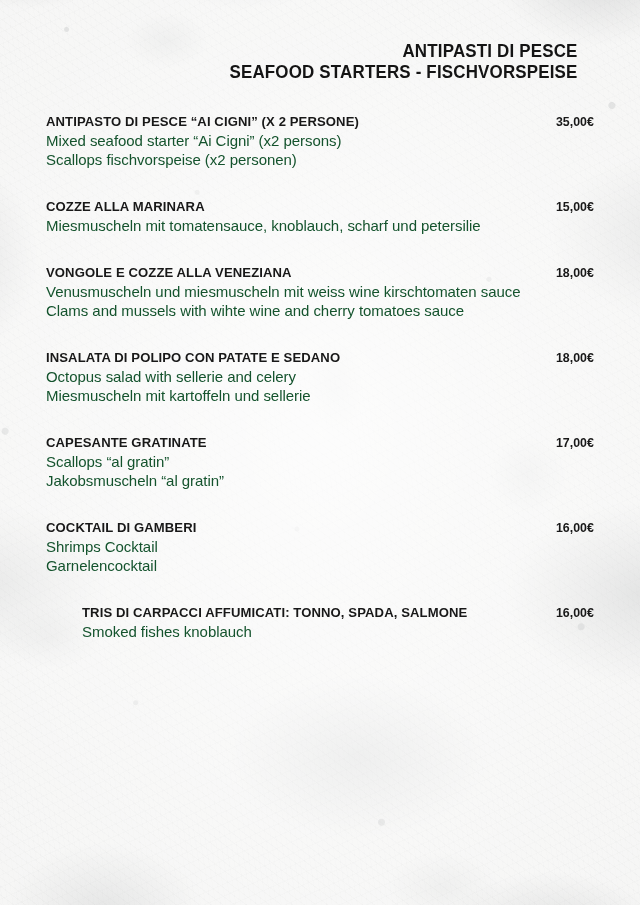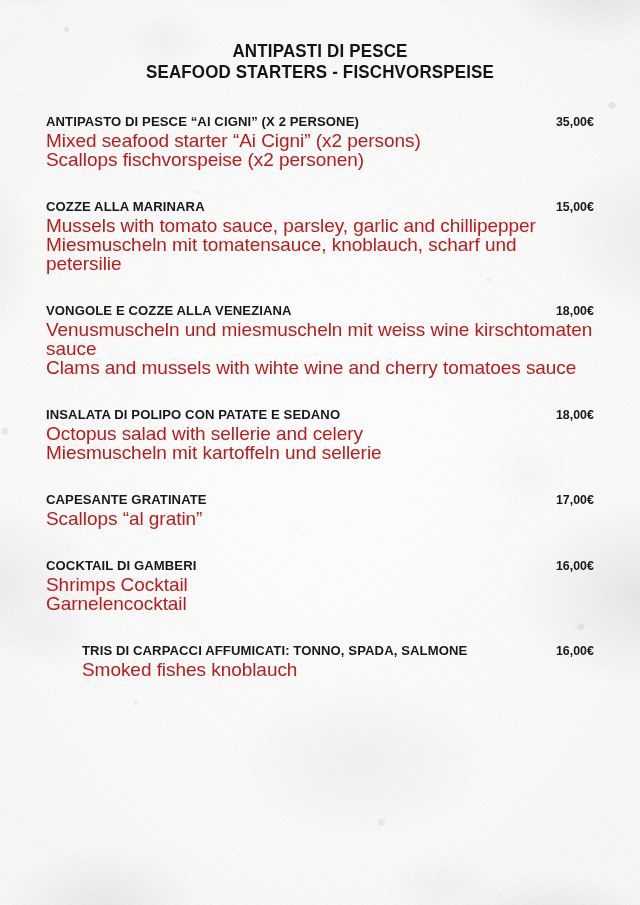--- a/index.html
+++ b/index.html
@@ -79,21 +79,21 @@
   }
 
   
   #content {
     position: relative;
     z-index: 2;
     padding: 0 46px;
   }
 
   #menu-heading {
-    text-align: center;
+    text-align: right;
     padding-top: 41px;
     line-height: 21px;
   }
   #menu-heading .hline {
     display: block;
     font-size: 18px;
     font-weight: 700;
     letter-spacing: .2px;
     color: #141414;
     transform: scaleX(.94);
@@ -126,23 +126,23 @@
   .item-price {
     font-size: 13px;
     font-weight: 700;
     color: #181818;
     line-height: 18px;
     white-space: nowrap;
     transform: scaleX(.95);
     transform-origin: right center;
   }
   .item-desc {
-    font-size: 19px;
+    font-size: 15px;
     font-weight: 400;
-    color: #b91c1c;
+    color: #14532d;
     line-height: 19px;
     letter-spacing: -.05px;
   }
 </style>
 </head>
 <body>
 
 <div id="paper">
   <div class="tex tex-a"></div>
   <div class="tex tex-b"></div>
@@ -165,21 +165,20 @@
           <div class="item-price">35,00€</div>
         </div>
         <div class="item-desc">Mixed seafood starter “Ai Cigni” (x2 persons)</div>
         <div class="item-desc">Scallops fischvorspeise (x2 personen)</div>
       </div>
       <div class="menu-item">
         <div class="item-head">
           <div class="item-name">COZZE ALLA MARINARA</div>
           <div class="item-price">15,00€</div>
         </div>
-        <div class="item-desc">Mussels with tomato sauce, parsley, garlic and chillipepper</div>
         <div class="item-desc">Miesmuscheln mit tomatensauce, knoblauch, scharf und petersilie</div>
       </div>
       <div class="menu-item">
         <div class="item-head">
           <div class="item-name">VONGOLE E COZZE ALLA VENEZIANA</div>
           <div class="item-price">18,00€</div>
         </div>
         <div class="item-desc">Venusmuscheln und miesmuscheln mit weiss wine kirschtomaten sauce</div>
         <div class="item-desc">Clams and mussels with wihte wine and cherry tomatoes sauce</div>
       </div>
@@ -190,20 +189,21 @@
         </div>
         <div class="item-desc">Octopus salad with sellerie and celery</div>
         <div class="item-desc">Miesmuscheln mit kartoffeln und sellerie</div>
       </div>
       <div class="menu-item">
         <div class="item-head">
           <div class="item-name">CAPESANTE GRATINATE</div>
           <div class="item-price">17,00€</div>
         </div>
         <div class="item-desc">Scallops “al gratin”</div>
+        <div class="item-desc">Jakobsmuscheln “al gratin”</div>
       </div>
       <div class="menu-item">
         <div class="item-head">
           <div class="item-name">COCKTAIL DI GAMBERI</div>
           <div class="item-price">16,00€</div>
         </div>
         <div class="item-desc">Shrimps Cocktail</div>
         <div class="item-desc">Garnelencocktail</div>
       </div>
       <div class="menu-item">

